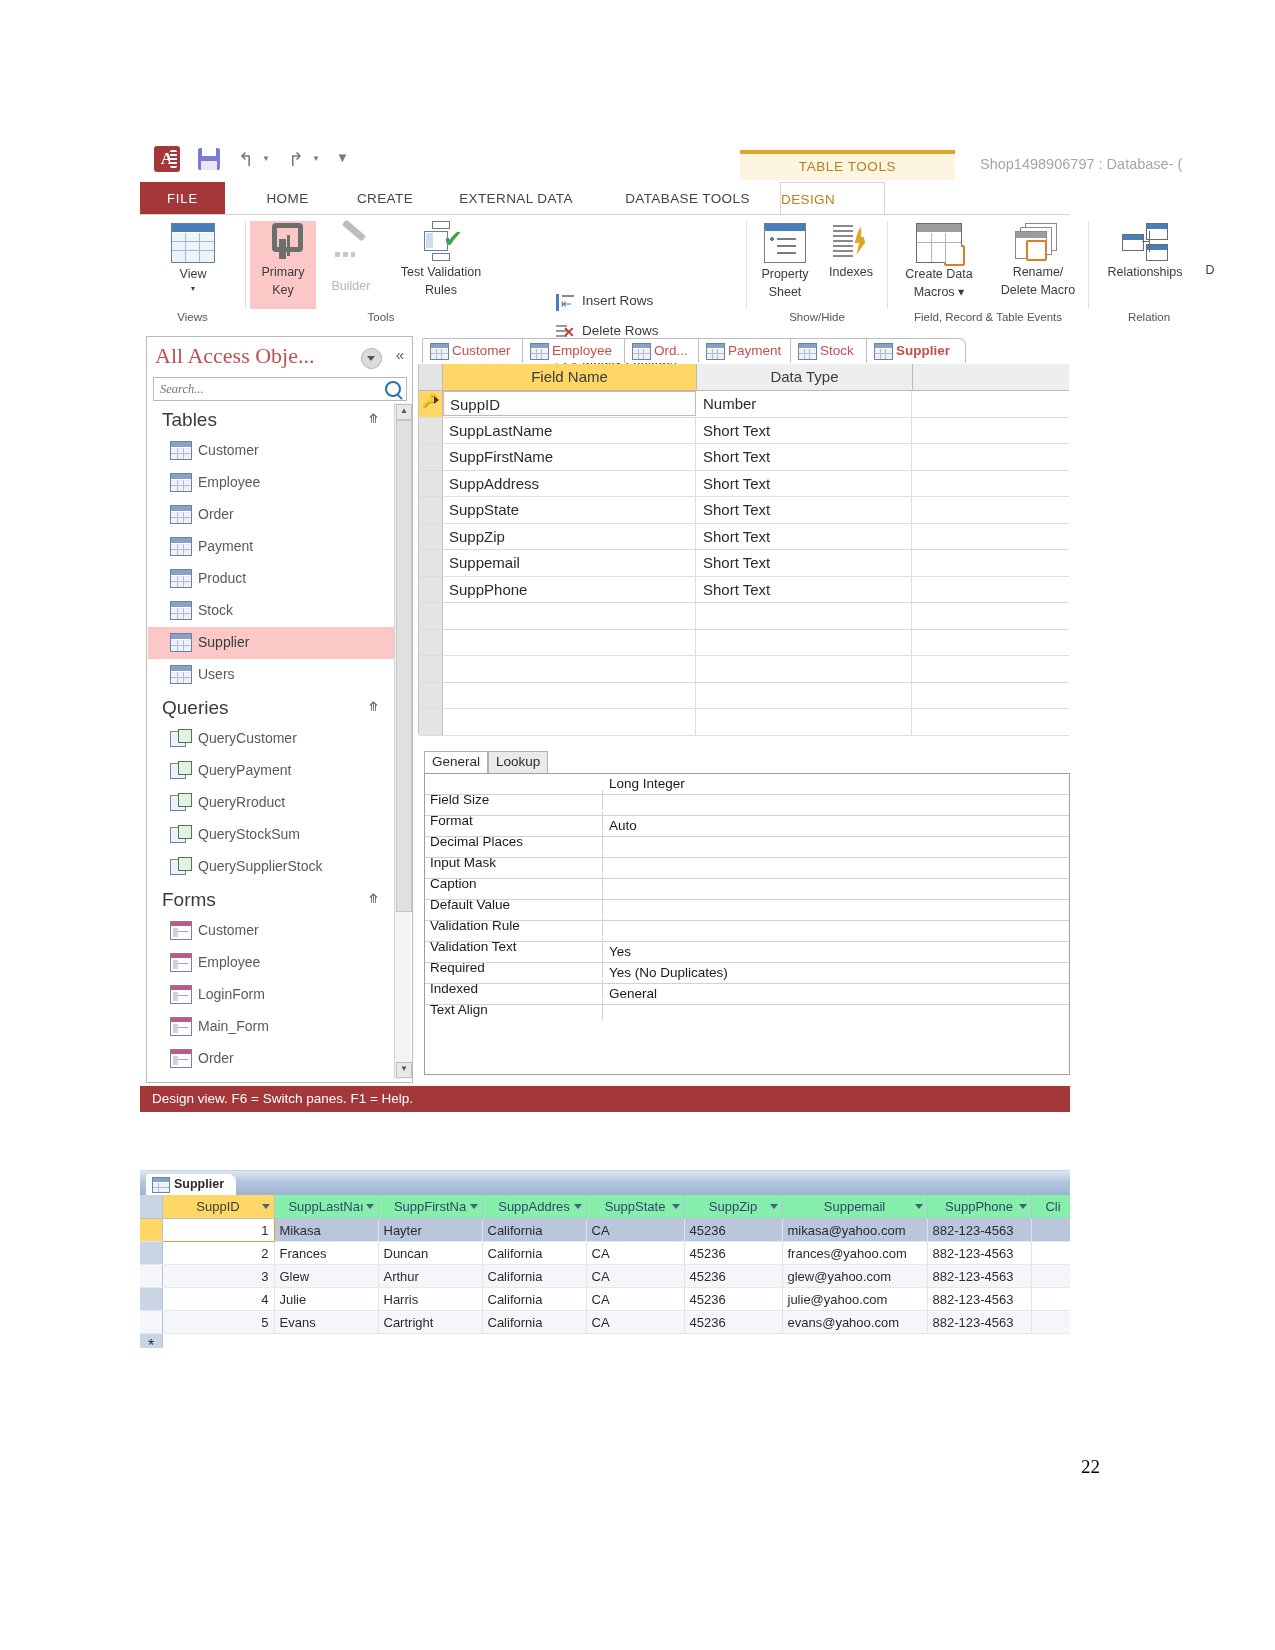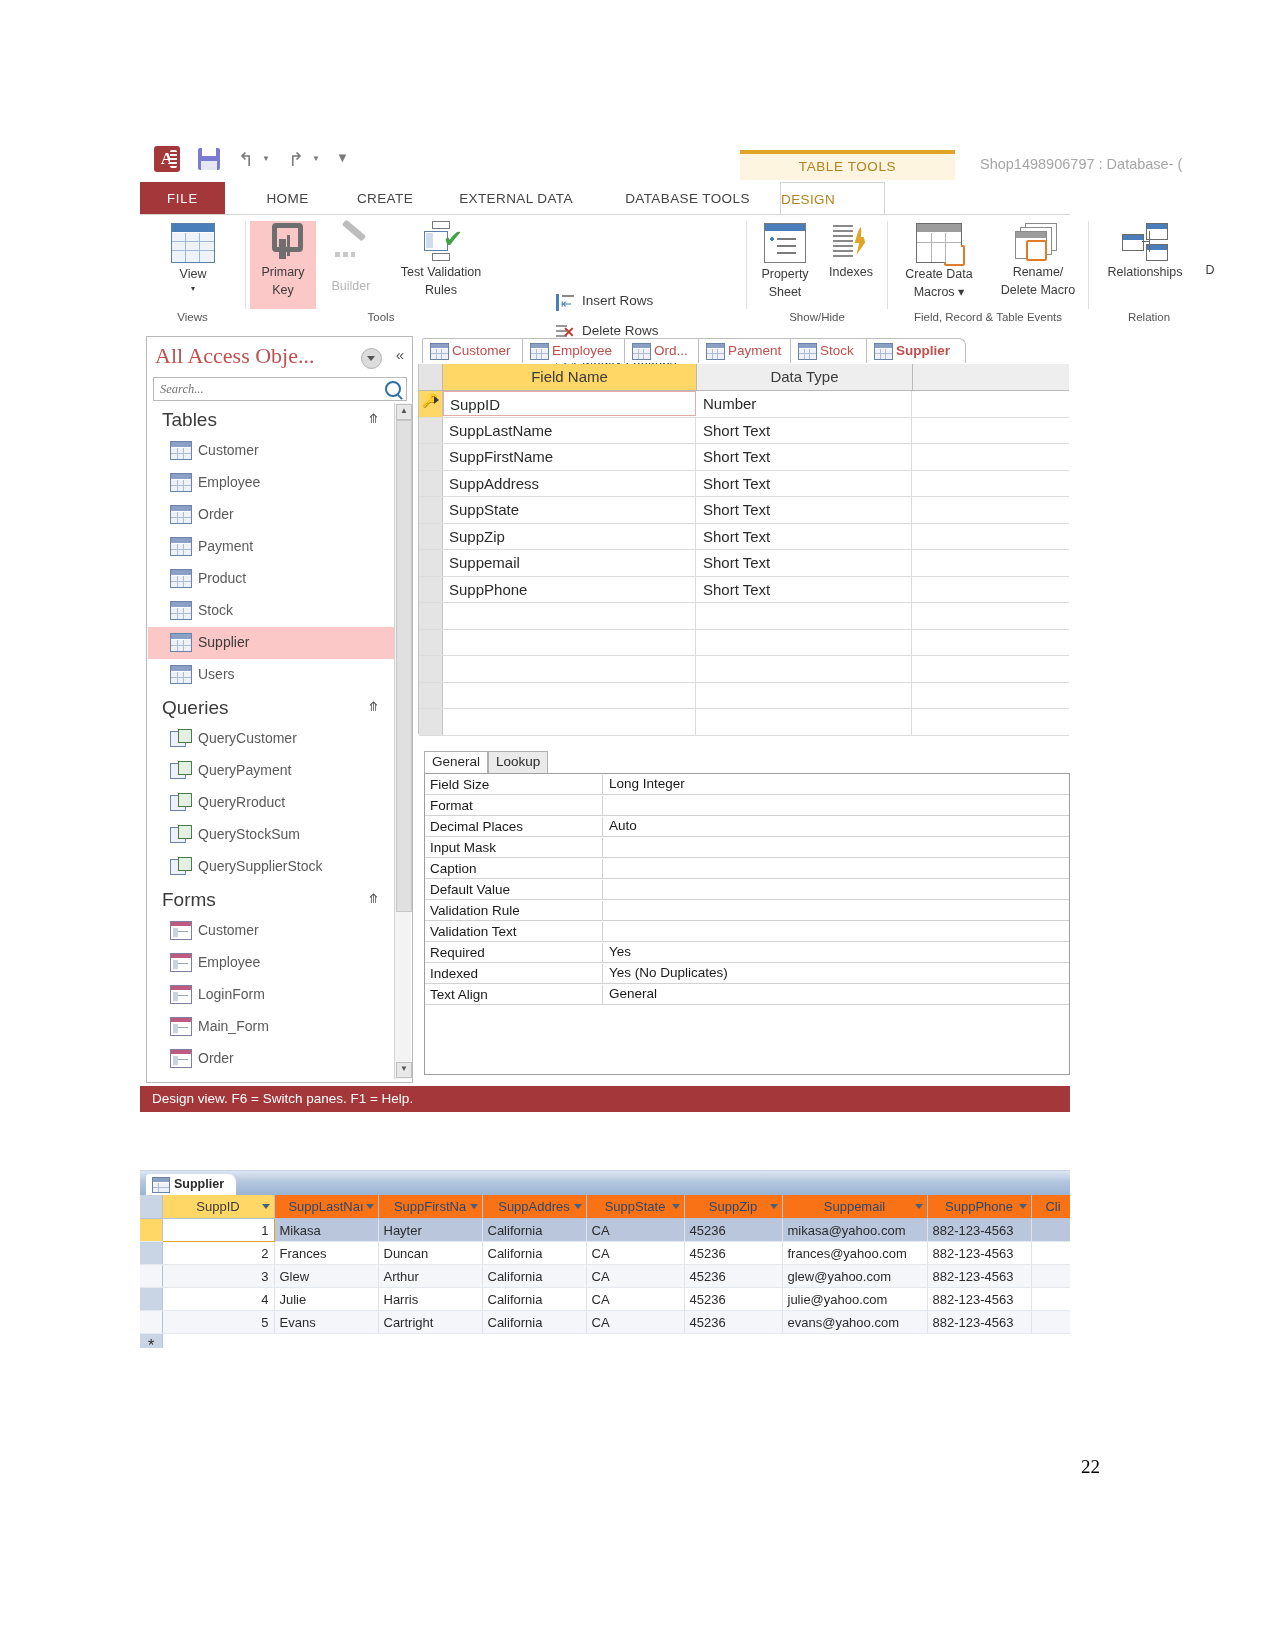--- a/index.html
+++ b/index.html
@@ -205,21 +205,21 @@
   .dg-row .r-desc{position:absolute;left:494px;top:0;right:0;height:100%;}
 
   
   .props{position:absolute;left:6px;top:415px;width:644px;height:325px;}
   .prop-tabs{position:relative;height:22px;}
   .ptab{position:absolute;top:0;height:22px;border:1px solid #b0b0b0;border-bottom:none;background:#eaeaea;
         font-size:13.5px;color:#2b2b2b;padding:2px 7px 0;box-sizing:border-box;}
   .ptab.active{background:#fff;height:23px;}
   .prop-box{position:absolute;left:0;top:22px;width:644px;height:300px;border:1px solid #9e9e9e;background:#fff;}
   .prop-row{position:relative;height:20px;border-bottom:1px solid #d2d2d2;}
-  .prop-row .pl{position:absolute;left:0;top:1px;width:178px;height:100%;border-right:1px solid #d2d2d2;
+  .prop-row .pl{position:absolute;left:0;top:16px;width:178px;height:100%;border-right:1px solid #d2d2d2;
         font-size:13.5px;color:#1a1a1a;line-height:19px;padding-left:5px;box-sizing:border-box;}
   .prop-row .pv{position:absolute;left:179px;top:0;right:0;height:100%;font-size:13.5px;color:#1a1a1a;
         line-height:19px;padding-left:5px;box-sizing:border-box;}
 
   
   .statusbar{position:absolute;left:0;top:946px;width:930px;height:26px;background:#a4373a;color:#fff;
         font-size:13.5px;line-height:26px;padding-left:12px;box-sizing:border-box;}
 
   
   #insert-heading{position:absolute;left:0;top:1128px;width:1275px;text-align:center;
@@ -233,21 +233,21 @@
         background:linear-gradient(to bottom,#dde6f2 0,#b3c6de 45%,#9cb4d2 100%);}
   .ds-tab{position:absolute;left:6px;top:3px;height:21px;padding:0 12px 0 28px;
         background:#fff;border-radius:3px 8px 0 0;font-size:12.5px;font-weight:bold;color:#2b2b2b;line-height:21px;}
   .ds-tab .dsi{position:absolute;left:6px;top:3px;width:16px;height:14px;border:1px solid #6b83a8;background:#fff;}
   .ds-tab .dsi:before{content:"";position:absolute;left:0;top:0;right:0;height:4px;background:#8aa0c4;}
   .ds-tab .dsi:after{content:"";position:absolute;left:0;top:5px;right:0;bottom:0;
         background:linear-gradient(to right,transparent 5px,#aebdd4 5px 6px,transparent 6px),
                    linear-gradient(to bottom,transparent 4px,#aebdd4 4px 5px,transparent 5px),#eef2f8;}
 
   table.ds{border-collapse:collapse;table-layout:fixed;width:935px;font-size:13px;color:#2b2b2b;}
-  table.ds th{background:#f97316;border-right:1px solid #b7c2d4;border-bottom:1px solid #b7c2d4;
+  table.ds th{background:#86efac;border-right:1px solid #b7c2d4;border-bottom:1px solid #b7c2d4;
         height:23px;font-weight:normal;color:#30486b;position:relative;text-align:center;padding:0 2px;
         overflow:hidden;white-space:nowrap;}
   table.ds th.k{background:#ffd766;color:#3b3b3b;}
   table.ds th .thdd{position:absolute;right:4px;top:9px;border-left:4px solid transparent;
         border-right:4px solid transparent;border-top:5px solid #47607f;}
   table.ds td{border-right:1px solid #dfe4ec;border-bottom:1px solid #e4e8ef;height:22px;
         padding:0 5px;overflow:hidden;white-space:nowrap;}
   table.ds td.num{text-align:right;}
   table.ds .rowsel{background:#c9d4e4;border-right:1px solid #b7c2d4;width:22px;}
   table.ds tr.selrow td{background:#b9c6db;}

